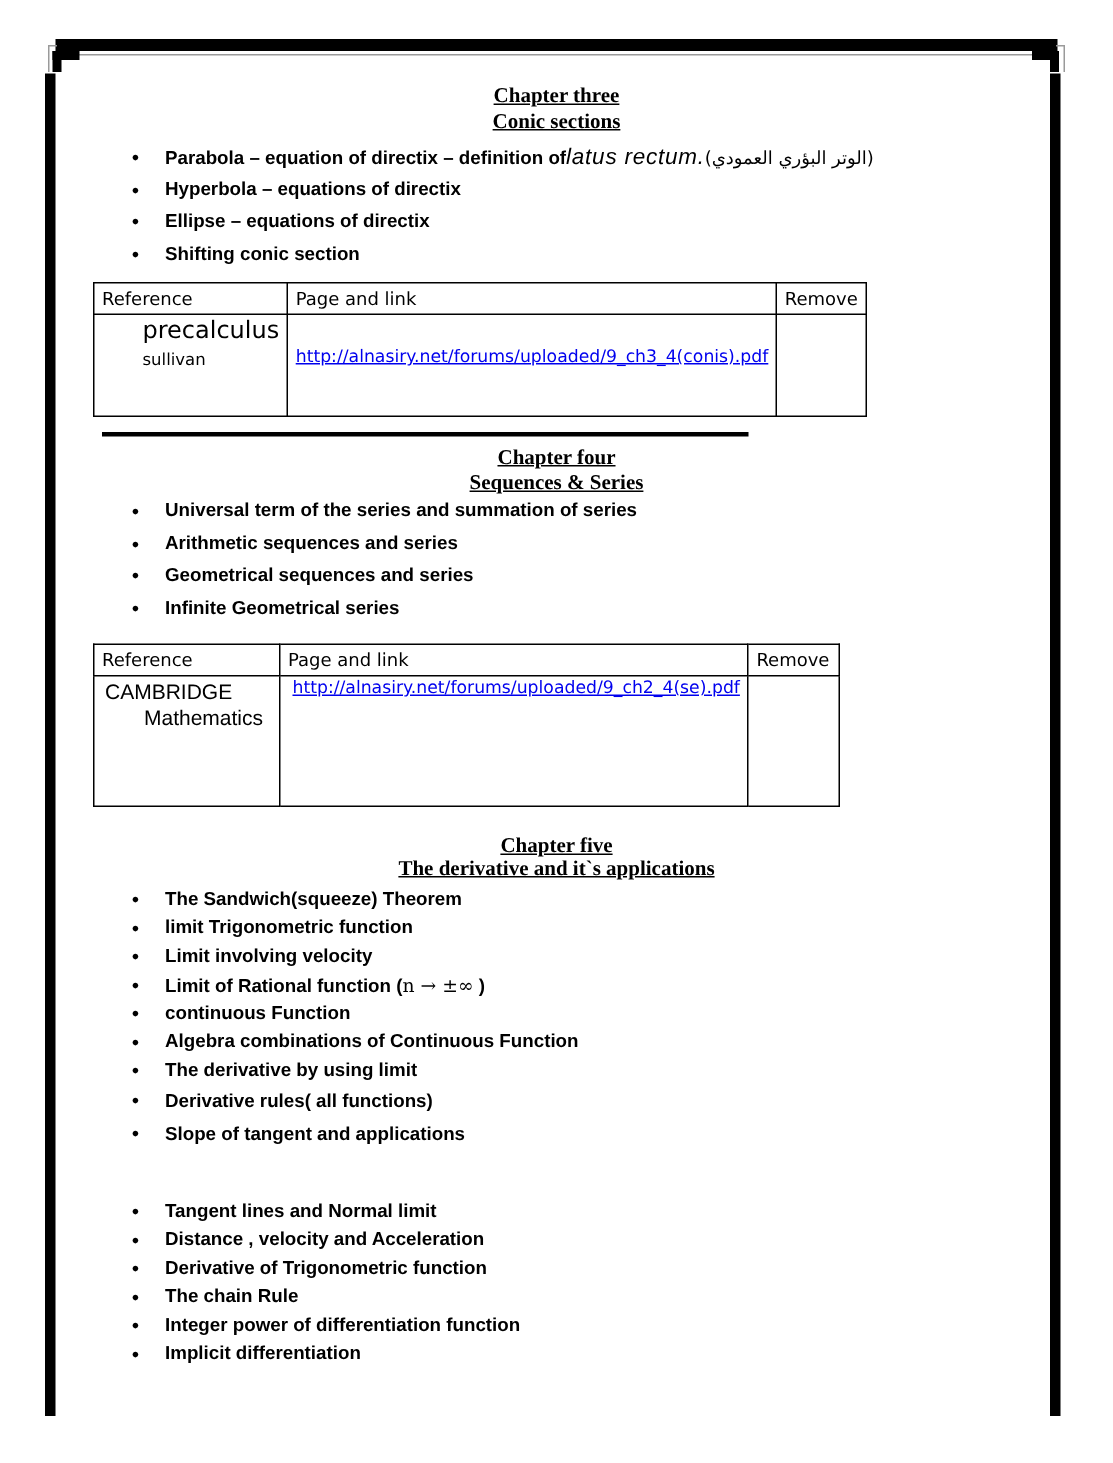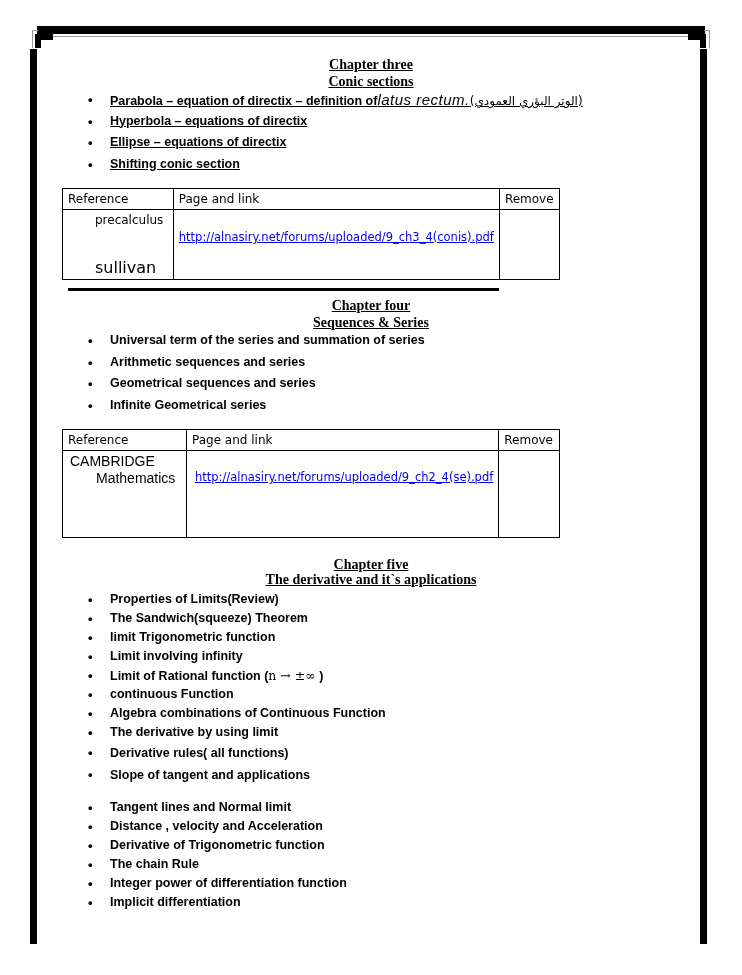--- a/index.html
+++ b/index.html
@@ -25,36 +25,36 @@
     .chap-title, .chap-sub {
       position: absolute; left: 0; width: 742px; text-align: center;
       font-family: "Liberation Serif", serif; font-weight: bold; font-size: 14px;
       text-decoration: underline; line-height: 16px;
     }
 
     
     .topics { position: absolute; left: 88px; margin: 0; padding: 0; list-style: none; }
     .topics li { position: relative; padding-left: 22px; font-family: "Liberation Sans", sans-serif; font-weight: bold; font-size: 12.5px; white-space: nowrap; }
     .topics li::before { content: "\2022"; position: absolute; left: 0; top: 0; font-size: 13px; }
-    .t3 li { height: 21.5px; line-height: 19px; text-decoration: underline; }
+    .t3 li { height: 21.5px; line-height: 29px; }
     .t4 li { height: 21.5px; line-height: 21.5px; }
     .t5 li { height: 19px; line-height: 19px; }
     .latin-it { font-style: italic; font-weight: normal; font-size: 15px; letter-spacing: 0.5px; }
     .arabic { font-weight: normal; font-size: 12px; font-family: "DejaVu Sans", sans-serif; }
     .math { font-family: "DejaVu Serif", serif; font-weight: normal; }
 
     
     .ref-table { position: absolute; left: 62px; width: 498px; border-collapse: collapse; font-family: "DejaVu Sans", sans-serif; font-size: 12px; }
     .ref-table th, .ref-table td { border: 1px solid #000; padding: 0 5px; text-align: left; font-weight: normal; vertical-align: top; }
     .ref-table th { height: 20px; line-height: 20px; }
     .ref-table .col-ref { width: 120px; }
     .ref-table .col-rem { width: 51px; }
     .ref-table a { color: #0000ee; text-decoration: underline; font-size: 11.5px; }
-    .ref-small { font-size: 12px; display: block; padding-left: 27px; line-height: 18px; }
-    .ref-big { font-size: 16px; display: block; padding-left: 27px; line-height: 22px; margin-top: 28px; }
+    .ref-small { font-size: 16px; display: block; padding-left: 27px; line-height: 18px; }
+    .ref-big { font-size: 11px; display: block; padding-left: 27px; line-height: 22px; }
     .ref-caps { font-family: "Liberation Sans", sans-serif; font-size: 14px; display: block; line-height: 17px; padding-left: 2px; }
     .ref-caps2 { font-family: "Liberation Sans", sans-serif; font-size: 14px; display: block; line-height: 17px; padding-left: 28px; }
 
     .hr-sep { position: absolute; left: 68px; top: 288px; width: 431px; height: 3px; background: #000; }
   </style>
 </head>
 <body>
 
 <div>
   <div class="bar frame-top"></div>
@@ -125,37 +125,36 @@
         <th>Page and link</th>
         <th class="col-rem">Remove</th>
       </tr>
     </thead>
     <tbody>
       <tr style="height:87px;">
         <td style="padding-top:2px;">
           <span class="ref-caps">CAMBRIDGE</span>
           <span class="ref-caps2">Mathematics</span>
         </td>
-        <td style="padding-top:19px; padding-left:8px;">
+        <td style="padding-left:8px;">
           <a href="#">http://alnasiry.net/forums/uploaded/9_ch2_4(se).pdf</a>
         </td>
         <td></td>
       </tr>
     </tbody>
   </table>
 </section>
 
 <section>
   <div class="chap-title" style="top:557px;">Chapter five</div>
   <div class="chap-sub" style="top:572px;">The derivative and it`s applications</div>
   <ul class="topics t5" style="top:590px;">
-    <li>Properties of Limits(Review)</li>
     <li> The Sandwich(squeeze) Theorem</li>
     <li>limit Trigonometric function</li>
-    <li> Limit involving infinity</li>
+    <li> Limit involving velocity</li>
     <li>
       <span> Limit of Rational function (</span><span class="math">n → ±∞</span><span> )</span>
     </li>
     <li>continuous Function</li>
     <li> Algebra combinations of Continuous Function</li>
     <li>The derivative by using limit</li>
     <li style="height:22px; line-height:22px;">Derivative rules( all functions)</li>
     <li style="height:22px; line-height:22px;">Slope of tangent and applications</li>
   </ul>
   <ul class="topics t5" style="top:798px;">

